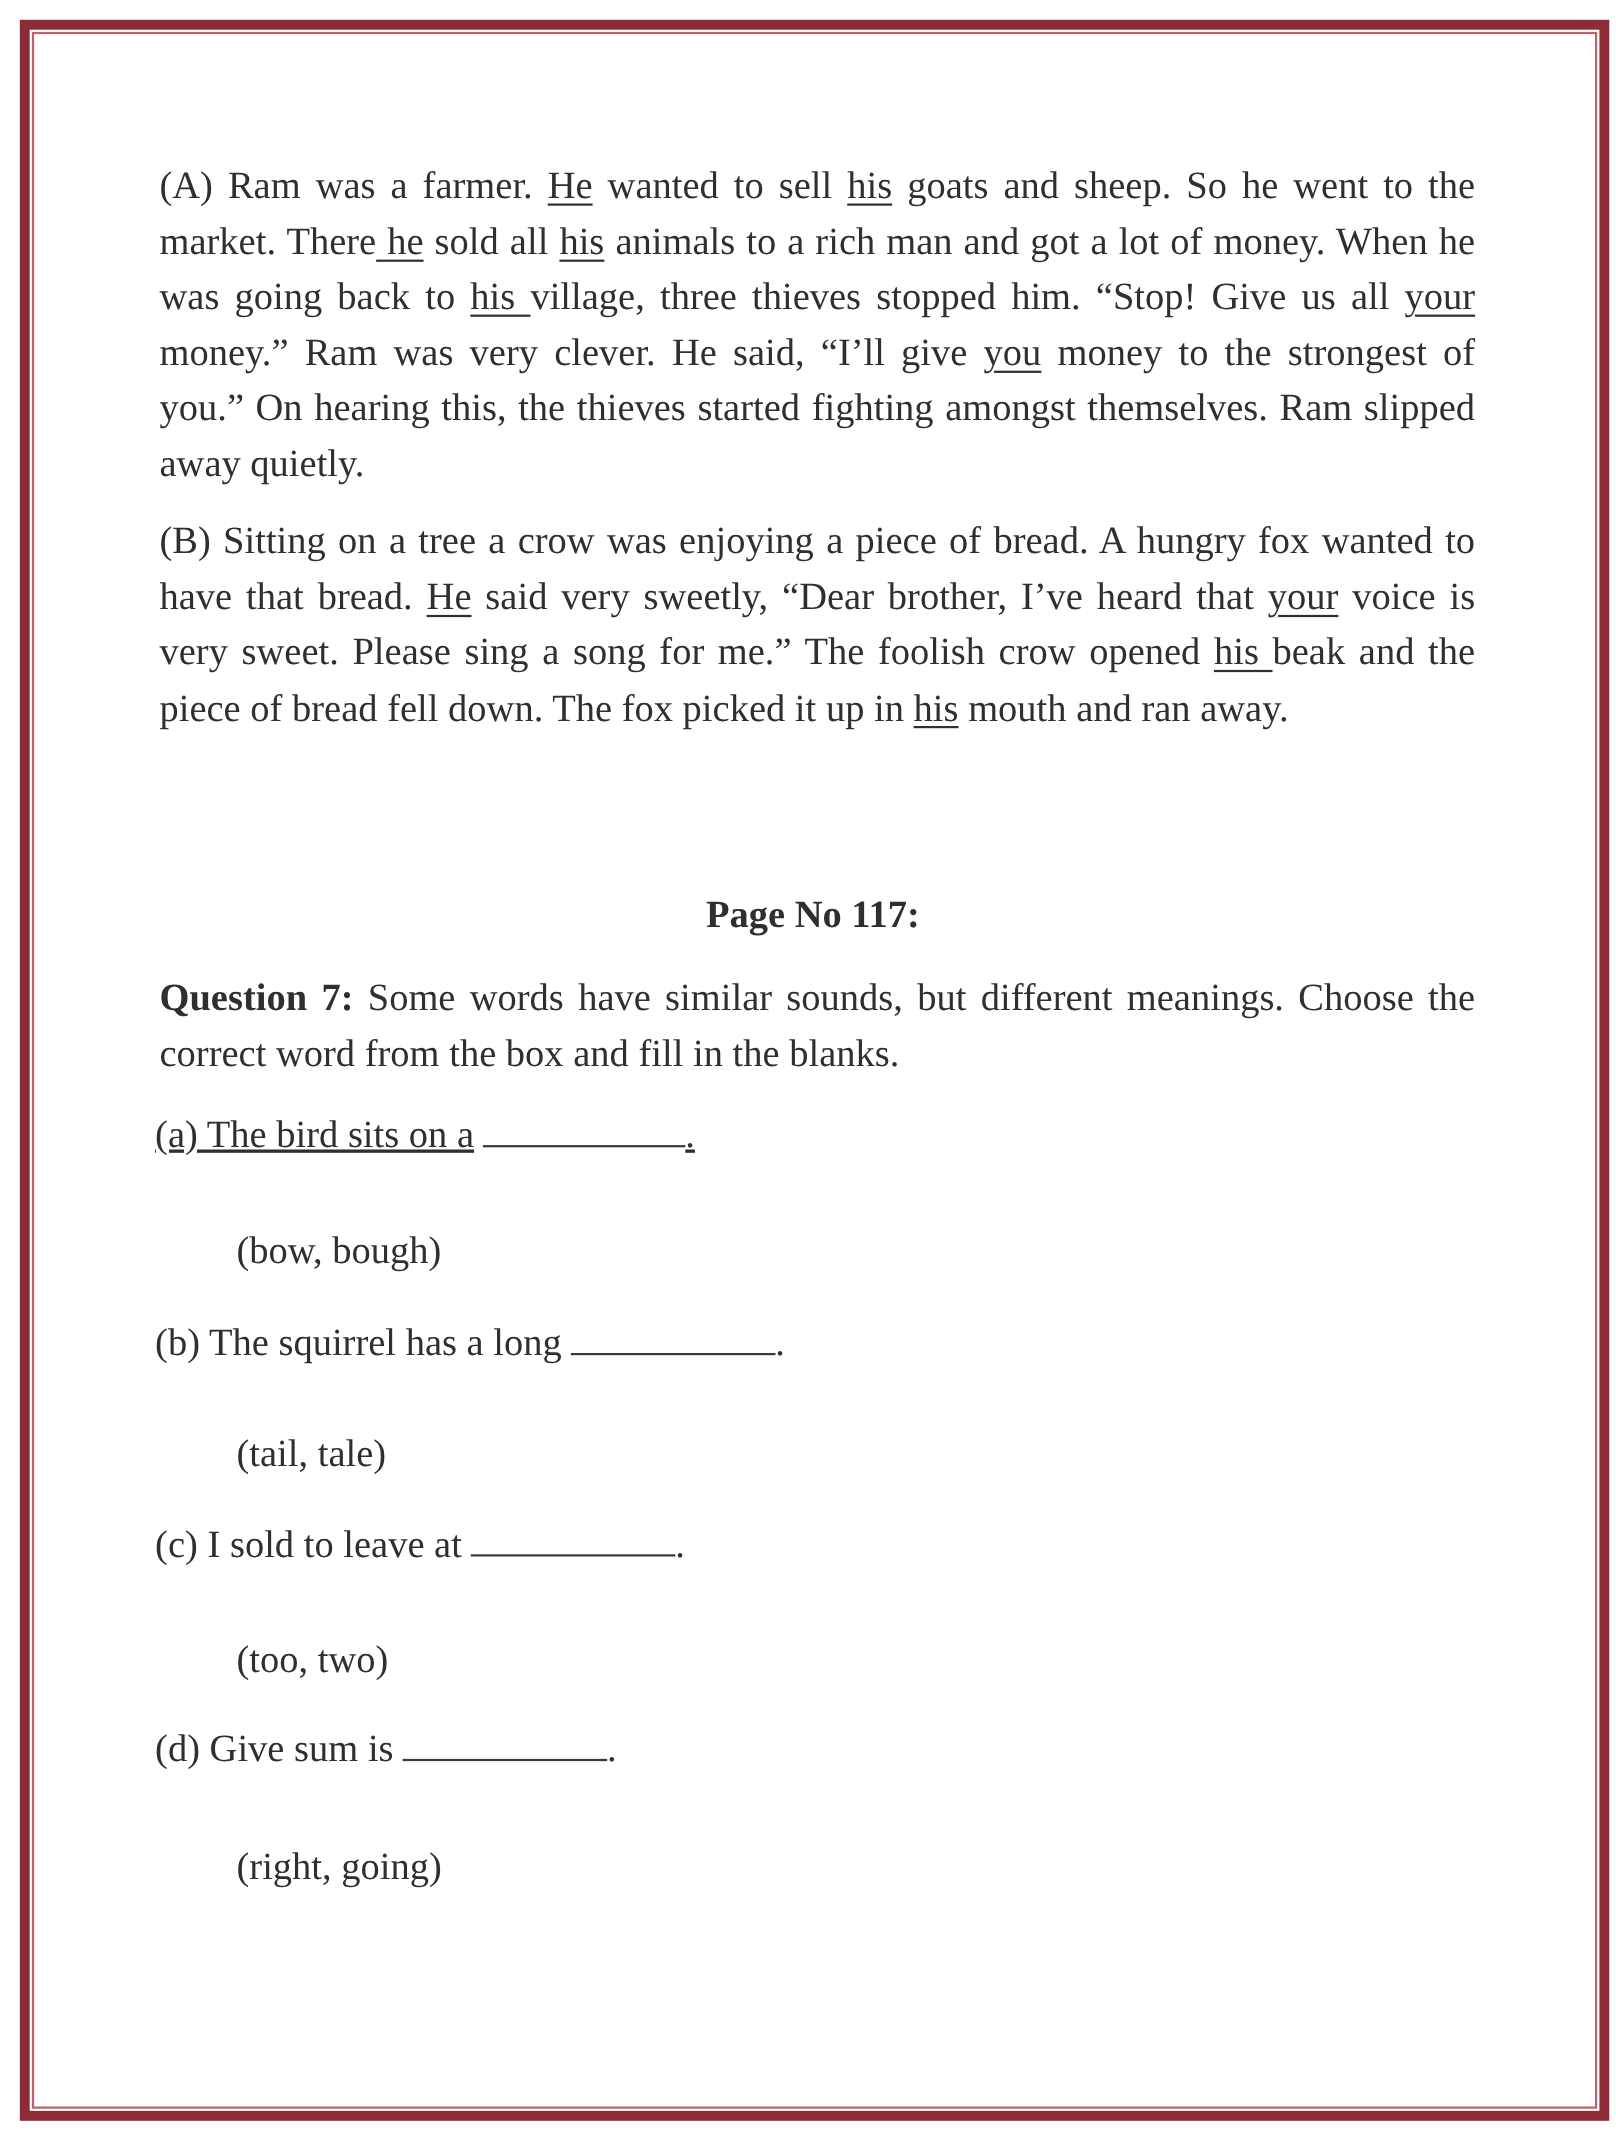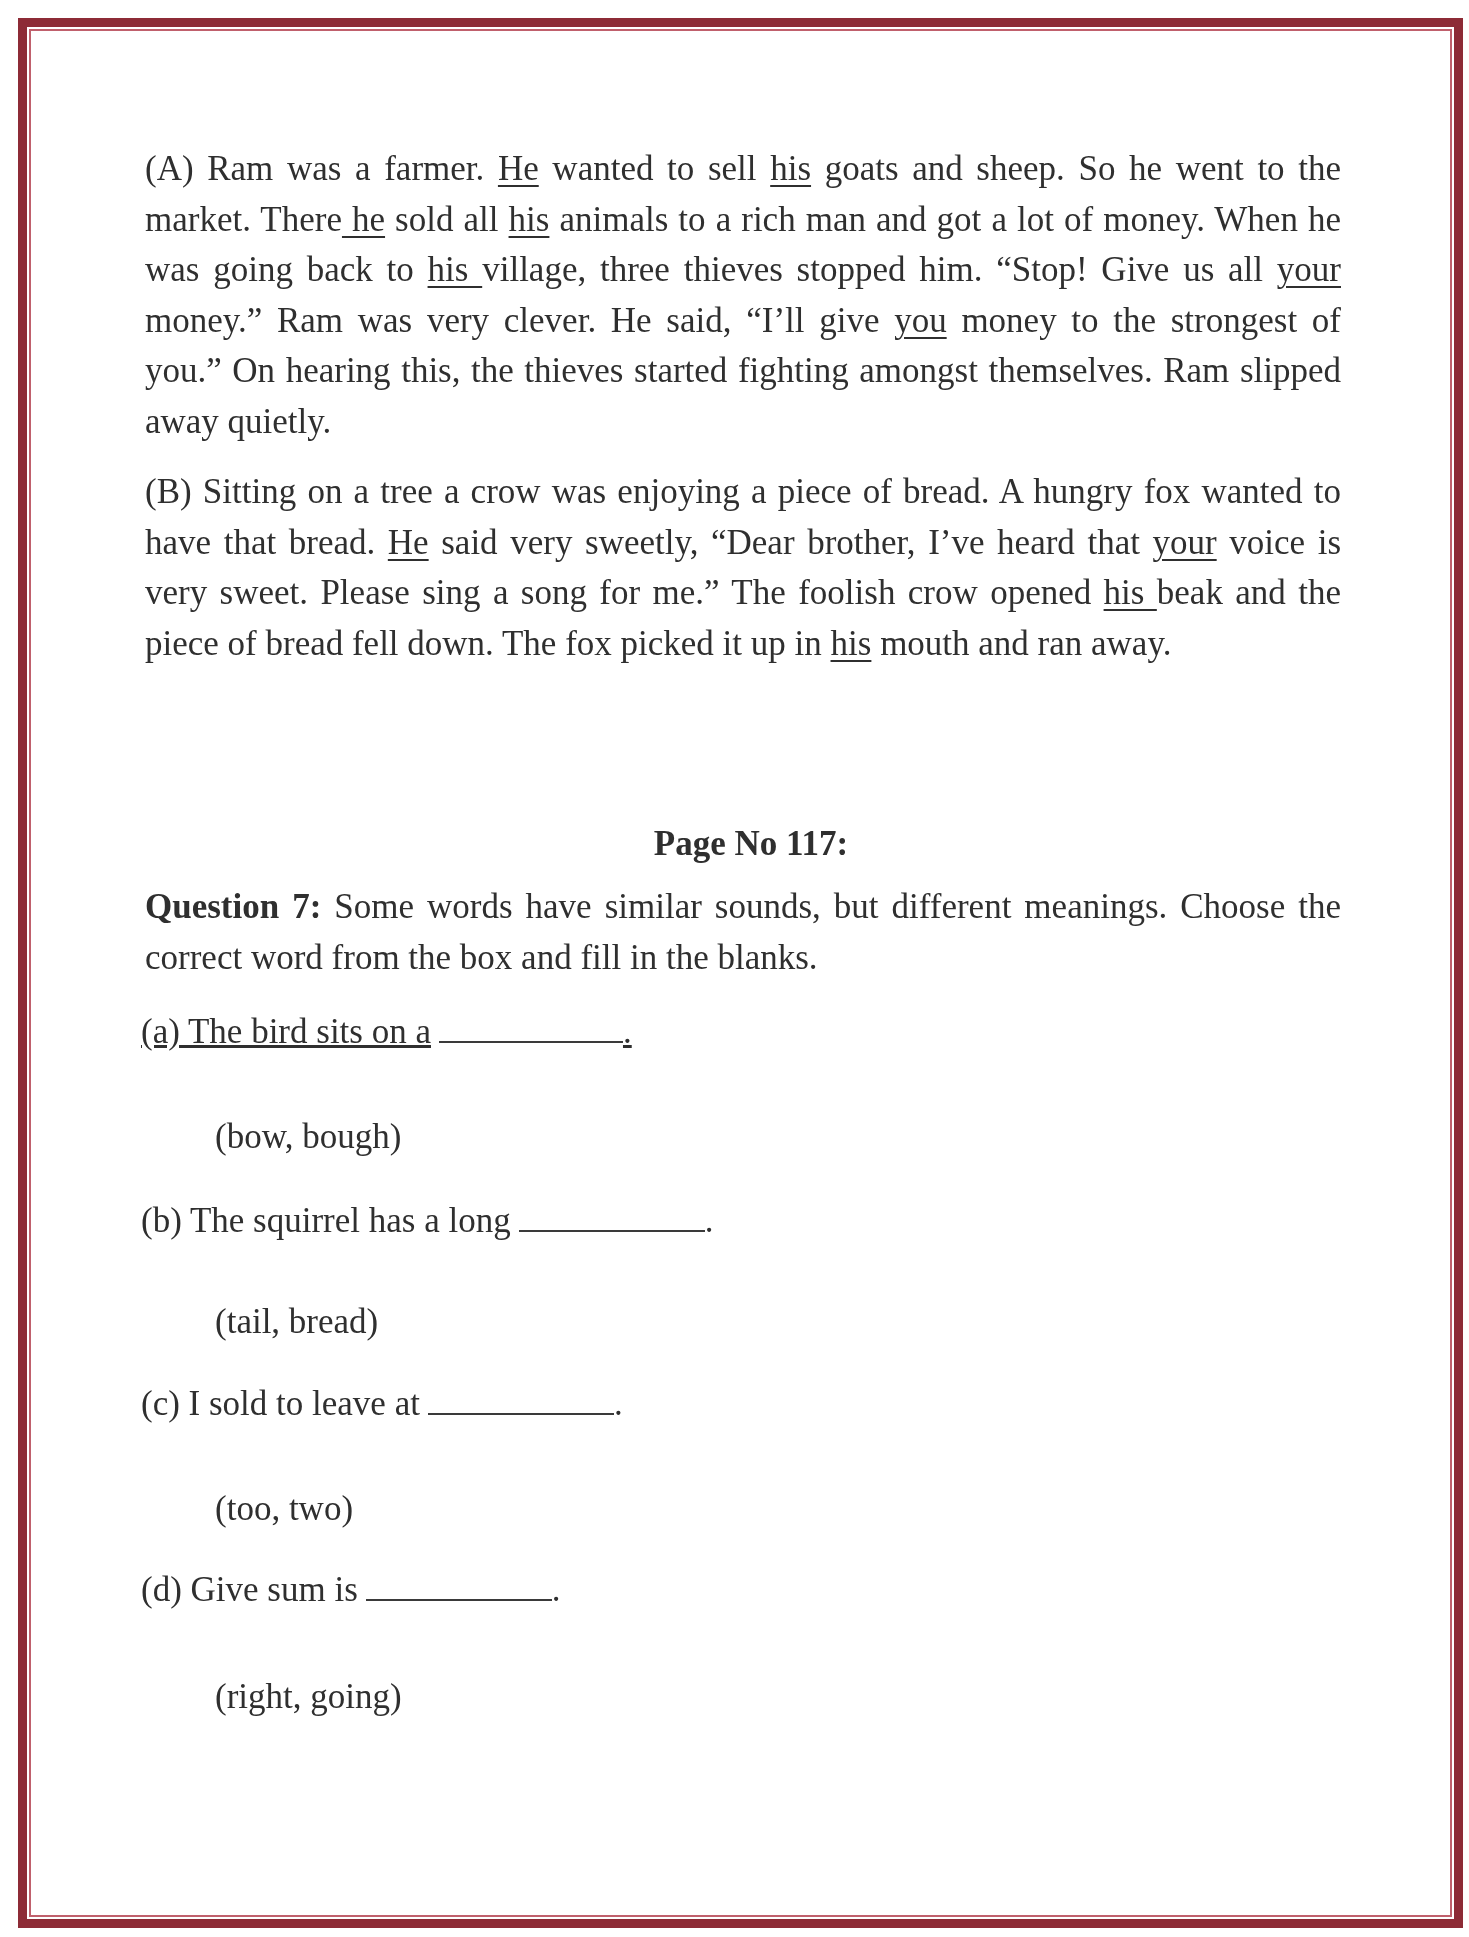--- a/index.html
+++ b/index.html
@@ -12,21 +12,21 @@
     position: absolute; left: 29px; top: 29px; width: 1423px; height: 1888px;
     box-sizing: border-box; border: 2px solid #c0606c;
   }
   .page {
     position: absolute; left: 141px; top: 0; width: 1196px;
     font-family: "Liberation Serif", "DejaVu Serif", serif;
     color: #2f2f2f; font-size: 35px; line-height: 50.5px;
   }
   .para { position: absolute; left: 0; width: 1196px; text-align: justify; margin: 4px; }
   .u { text-decoration: underline; text-underline-offset: 5px; text-decoration-thickness: 2px; }
-  .heading { position: absolute; left: 0; width: 1196px; text-align: center; font-weight: bold; margin: 12px; }
+  .heading { position: absolute; left: 0; width: 1196px; text-align: center; font-weight: bold; margin: 0; }
   .q-label { font-weight: bold; }
   .item { position: absolute; left: 0; white-space: nowrap; margin: 0; }
   .opts { position: absolute; left: 58px; white-space: nowrap; margin: 16px; }
   .blank { display: inline-block; border-bottom: 2px solid #3a3a3a; height: 36px; vertical-align: baseline; margin-left: 8px; }
 </style>
 </head>
 <body>
 
 <div class="frame-outer"></div>
 <div class="frame-inner"></div>
@@ -41,21 +41,21 @@
 
   <p class="para" style="top:878px;"><span class="q-label">Question 7:</span><span> Some words have similar sounds, but different meanings. Choose the correct word from the box and fill in the blanks.</span></p>
 
   <div>
     <p class="item" style="top:1005px;text-decoration:underline;"><span>(a) The bird sits on a</span><span class="blank" style="width:184px;"></span><span>.</span></p>
     <p class="opts" style="top:1096px;">(bow, bough)</p>
   </div>
 
   <div>
     <p class="item" style="top:1194px;"><span>(b) The squirrel has a long</span><span class="blank" style="width:186px;"></span><span>.</span></p>
-    <p class="opts" style="top:1281px;">(tail, bread)</p>
+    <p class="opts" style="top:1281px;">(tail, tale)</p>
   </div>
 
   <div>
     <p class="item" style="top:1377px;"><span>(c) I sold to leave at</span><span class="blank" style="width:186px;"></span><span>.</span></p>
     <p class="opts" style="top:1468px;">(too, two)</p>
   </div>
 
   <div>
     <p class="item" style="top:1563px;"><span>(d) Give sum is</span><span class="blank" style="width:186px;"></span><span>.</span></p>
     <p class="opts" style="top:1656px;">(right, going)</p>

